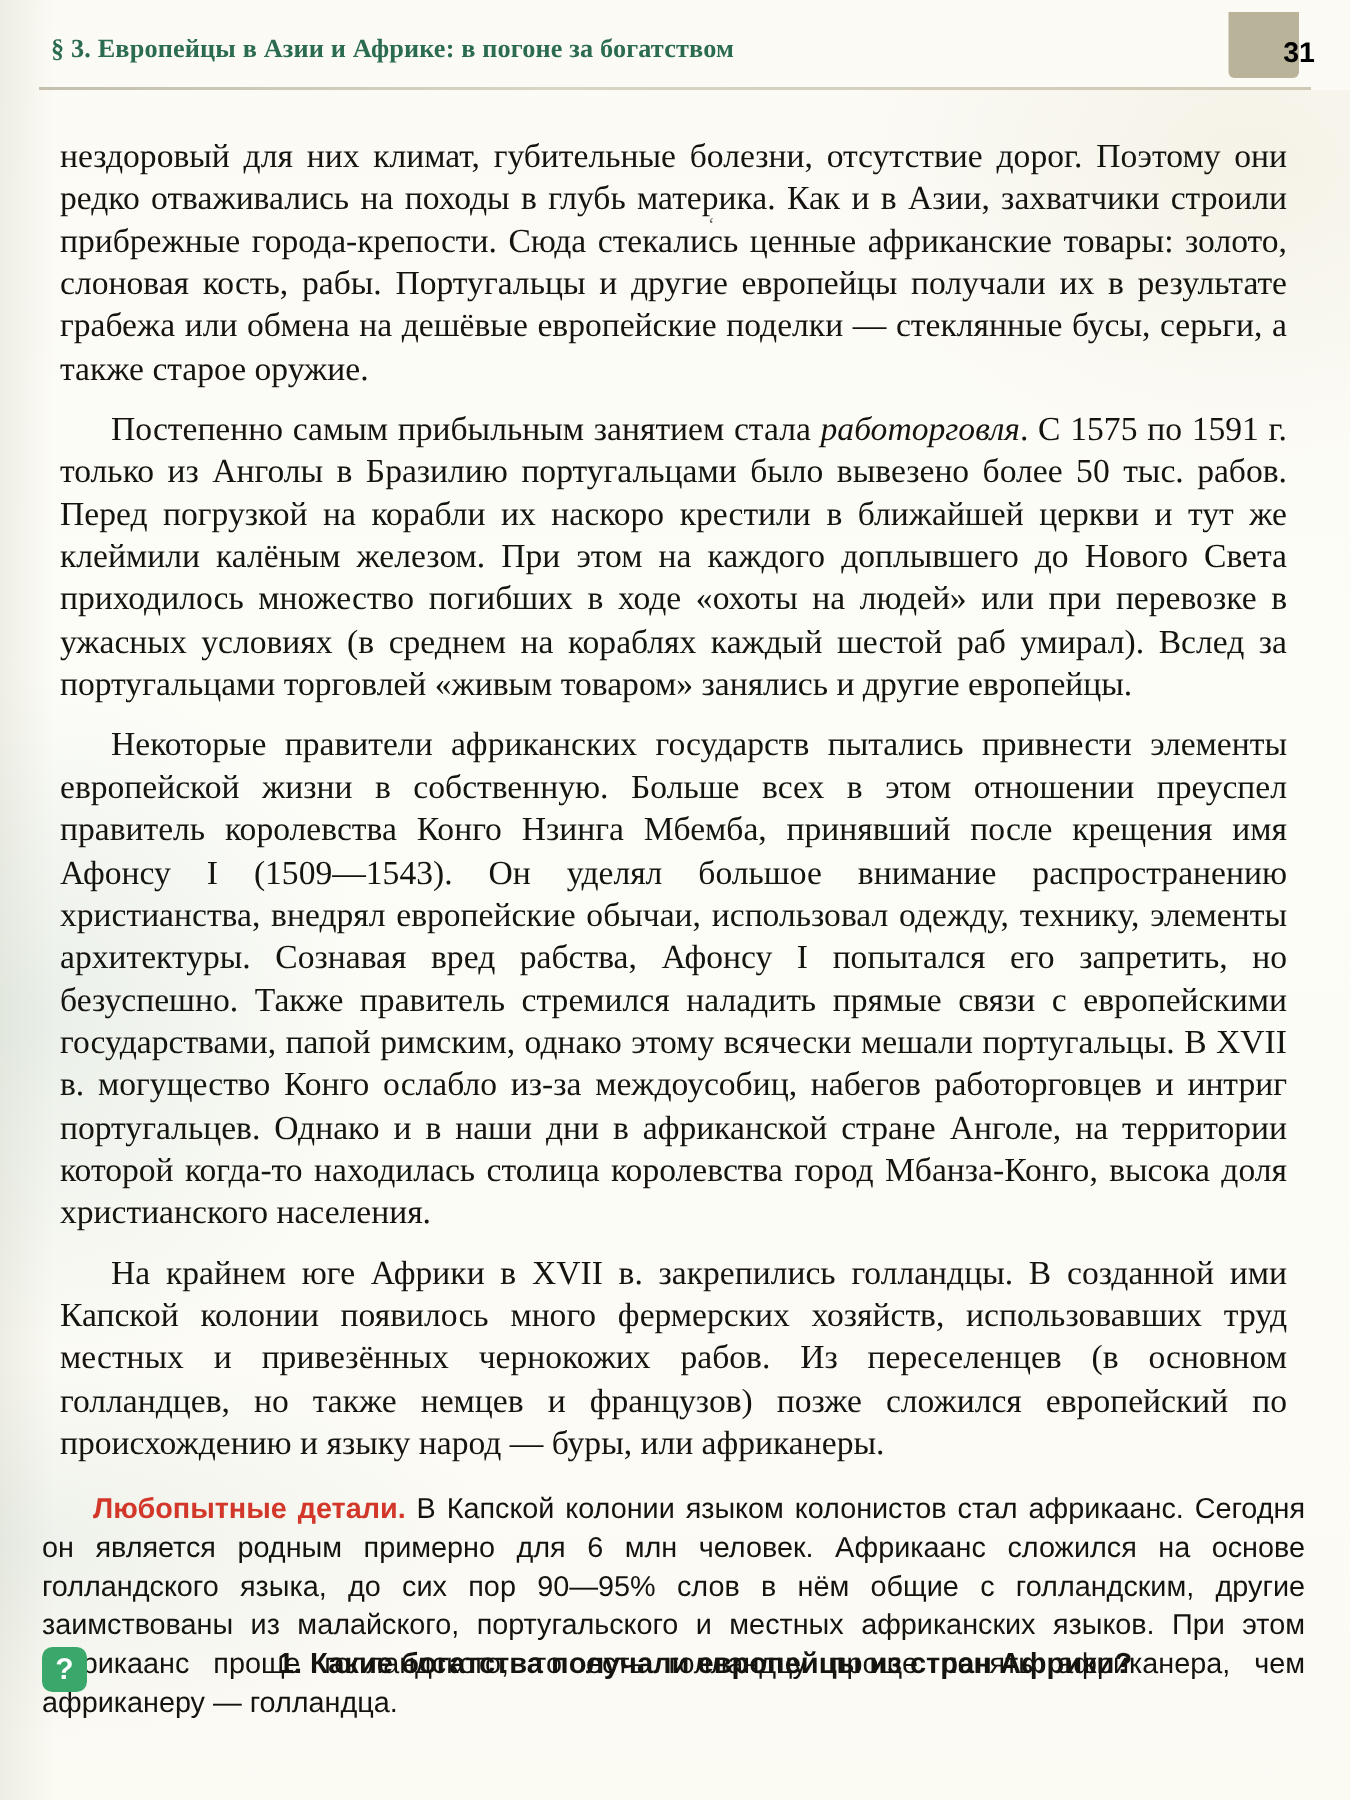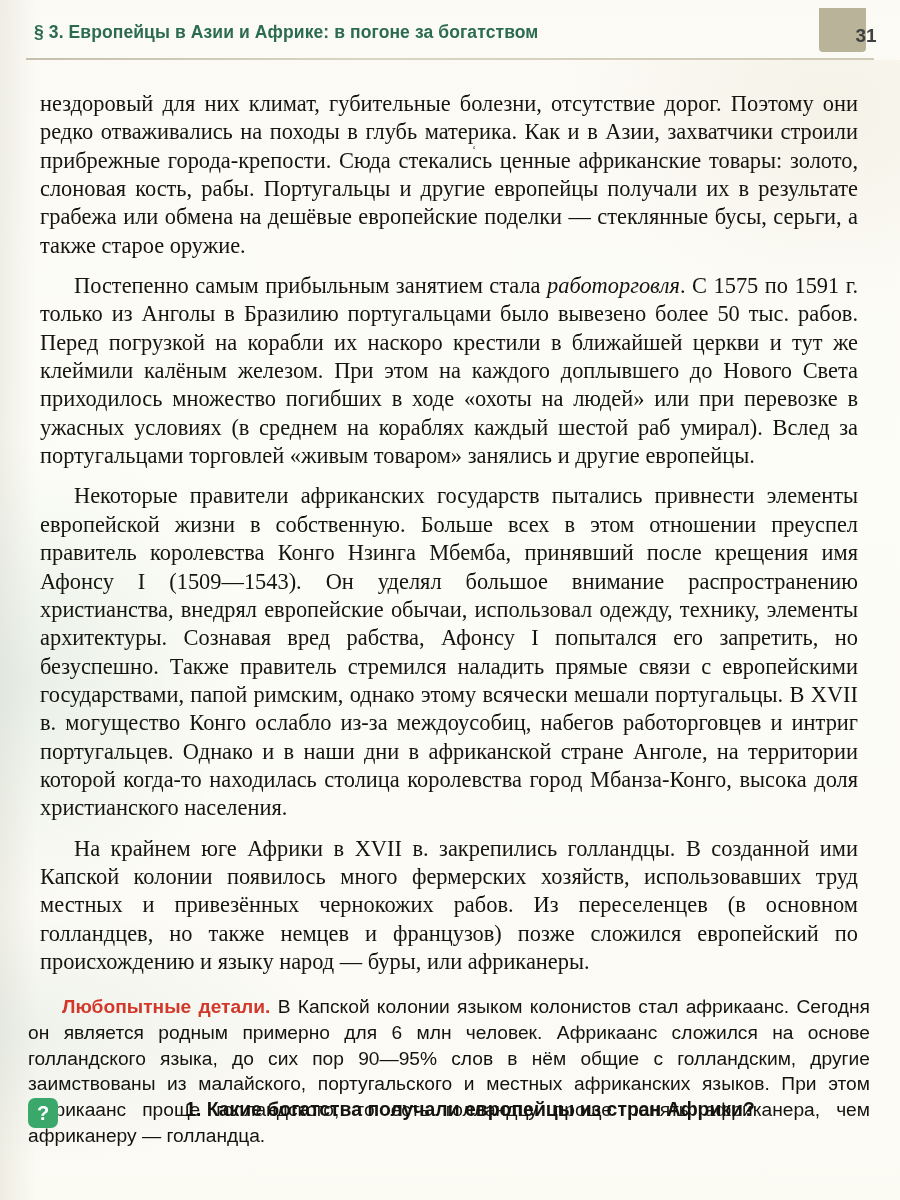--- a/index.html
+++ b/index.html
@@ -47,36 +47,36 @@
     position: absolute;
     left: 34px;
     top: 22px;
     right: 34px;
     height: 34px;
   }
   .header-title {
     position: absolute;
     left: 0;
     top: 0;
-    font-family: Liberation Sans, sans-serif;
+    font-family: Liberation Serif, serif;
     font-weight: bold;
     font-size: 17.5px;
     color: #2b6b4f;
     letter-spacing: 0.1px;
     white-space: nowrap;
   }
   .page-number {
     position: absolute;
     right: 0;
     top: -14px;
     width: 40px;
     height: 44px;
     background: #b9b39a;
     border-radius: 0 0 4px 4px;
-    color: #404040;
+    color: #000000;
     font-family: "Liberation Sans", sans-serif;
     font-weight: bold;
     font-size: 19px;
     display: flex;
     align-items: flex-end;
     justify-content: center;
     padding-bottom: 5px;
     box-sizing: border-box;
     padding-left: 47px;
   }

